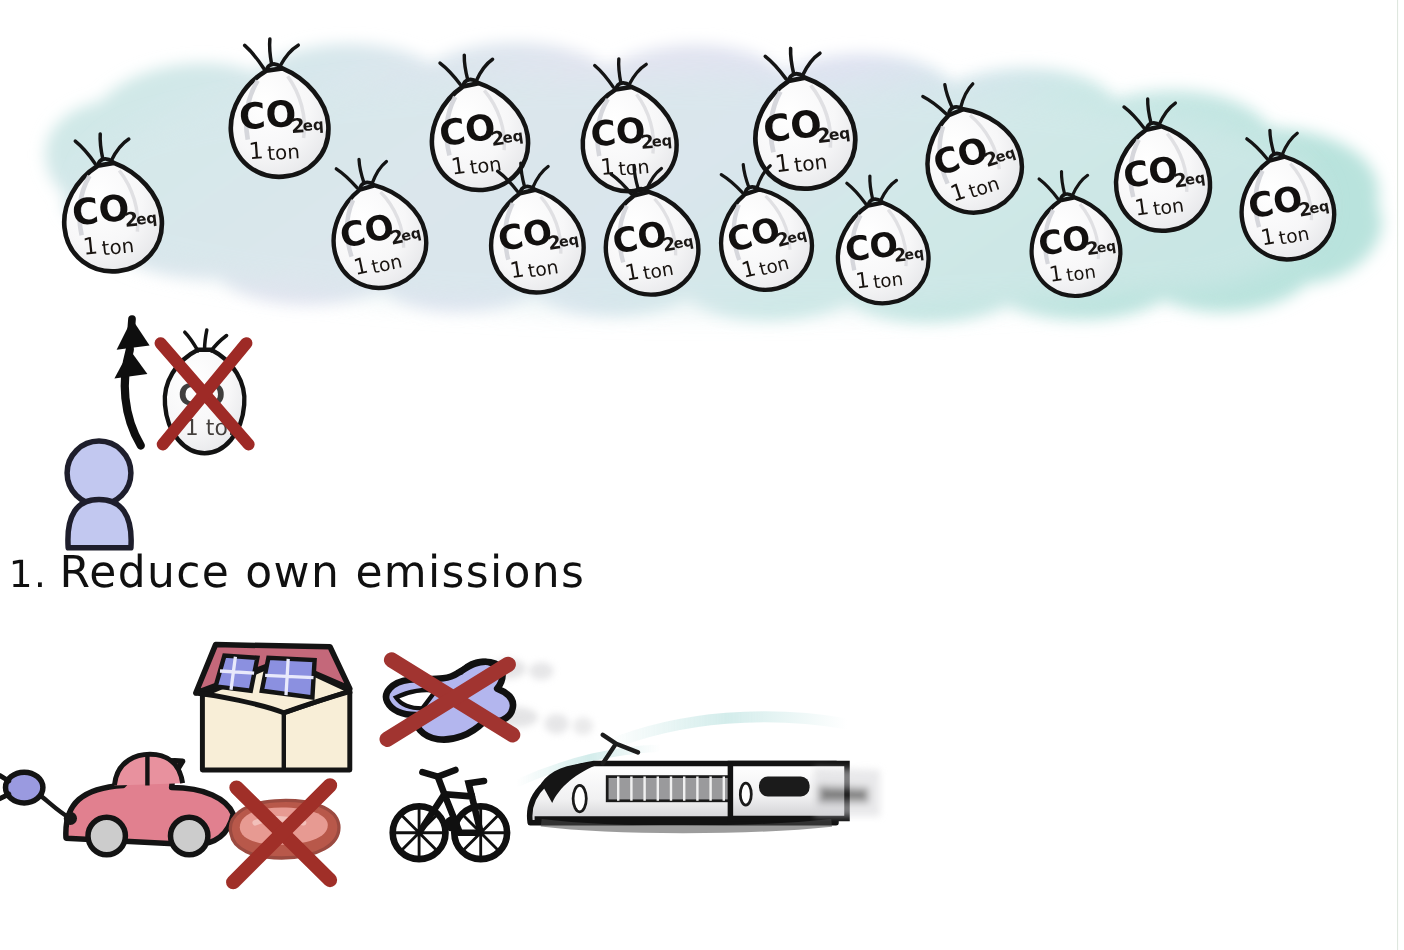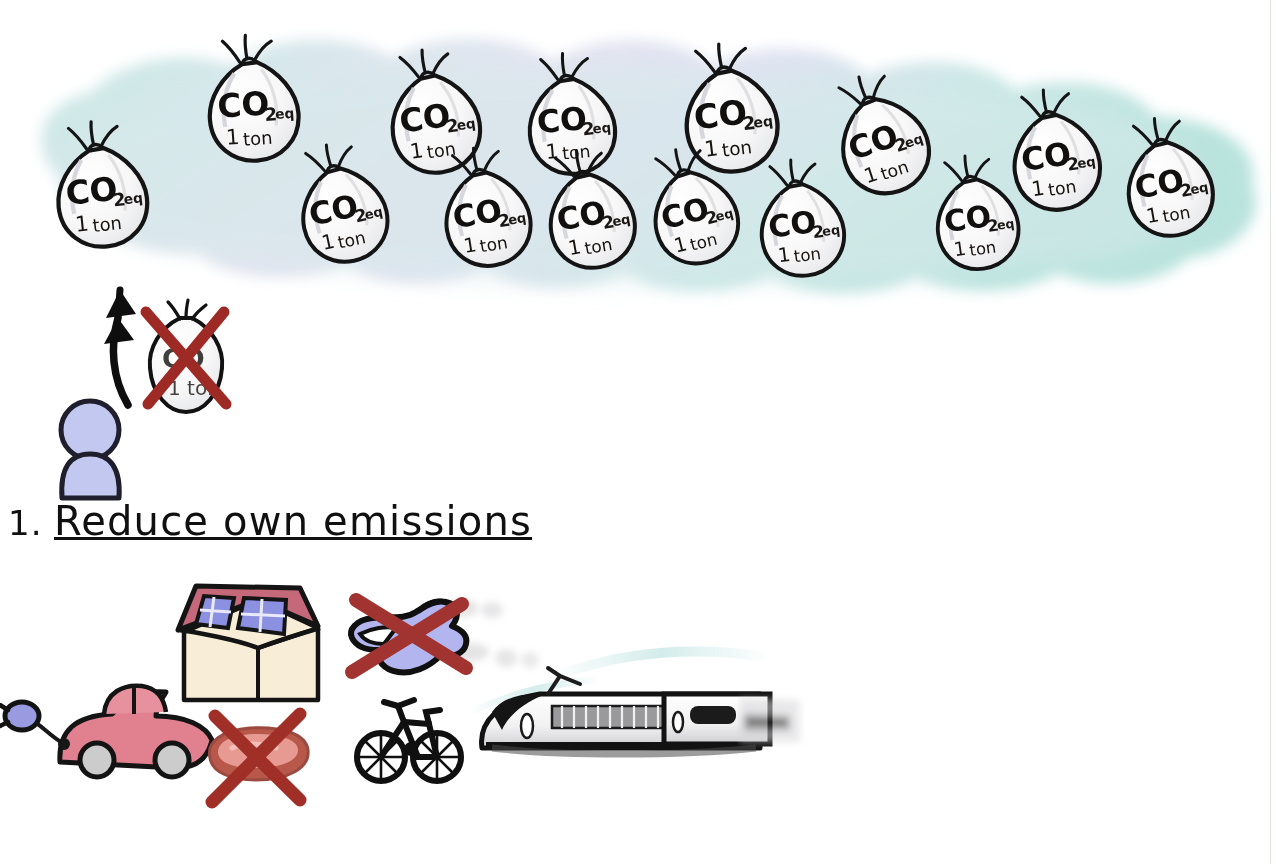--- a/index.html
+++ b/index.html
@@ -55,21 +55,20 @@
     position: absolute;
     left: 8px;
     top: 498px;
     width: 620px;
     height: 60px;
     color: #101010;
     font-family: "DejaVu Sans", sans-serif;
     font-size: 38px;
     letter-spacing: 1.2px;
     white-space: nowrap;
-    text-decoration: underline;
   }
   #caption .num {
     display: inline-block;
     width: 46px;
     font-size: 34px;
   }
   #caption .txt {
     font-size: 40px;
   }
   .fig { position: absolute; }

